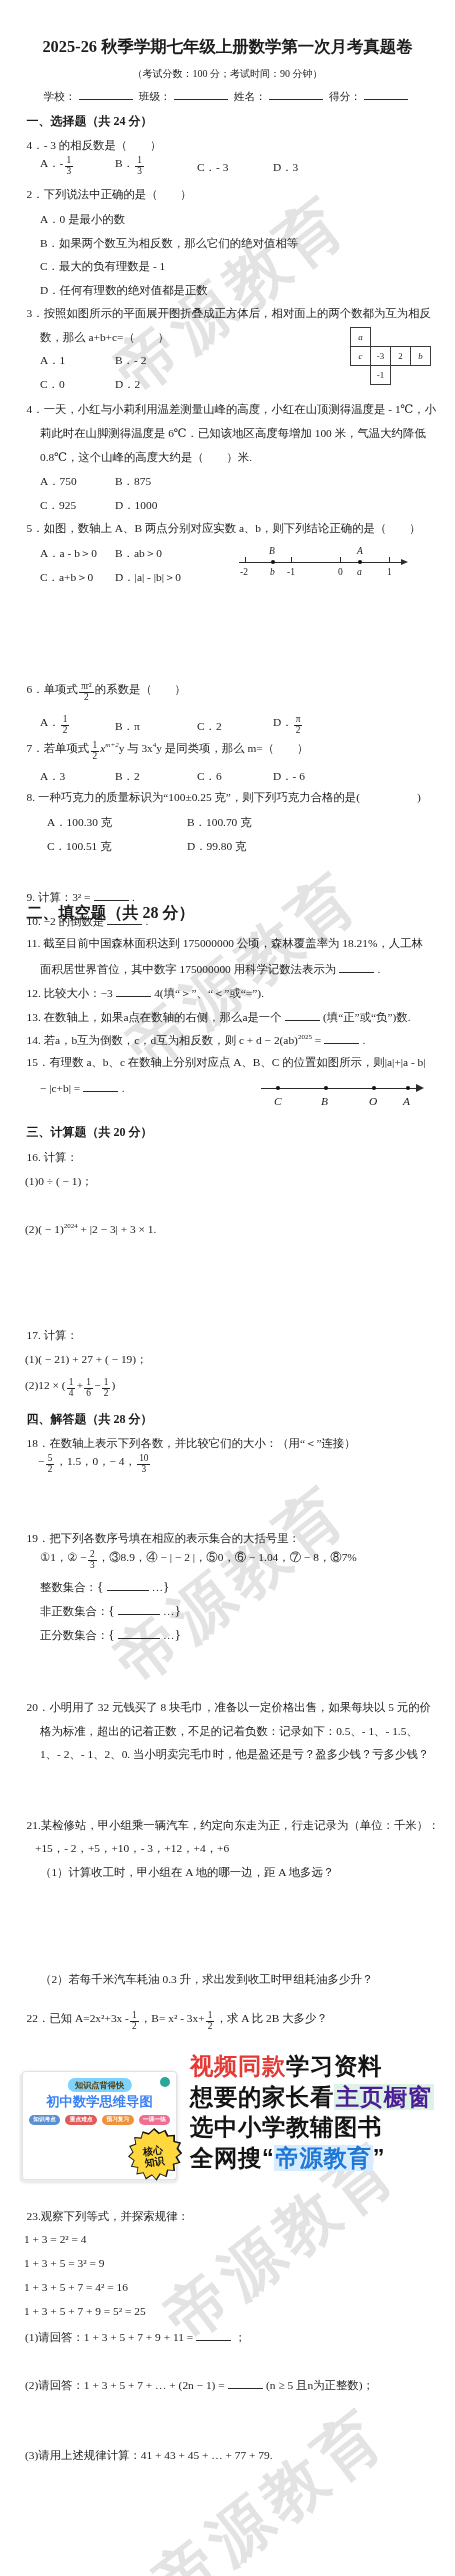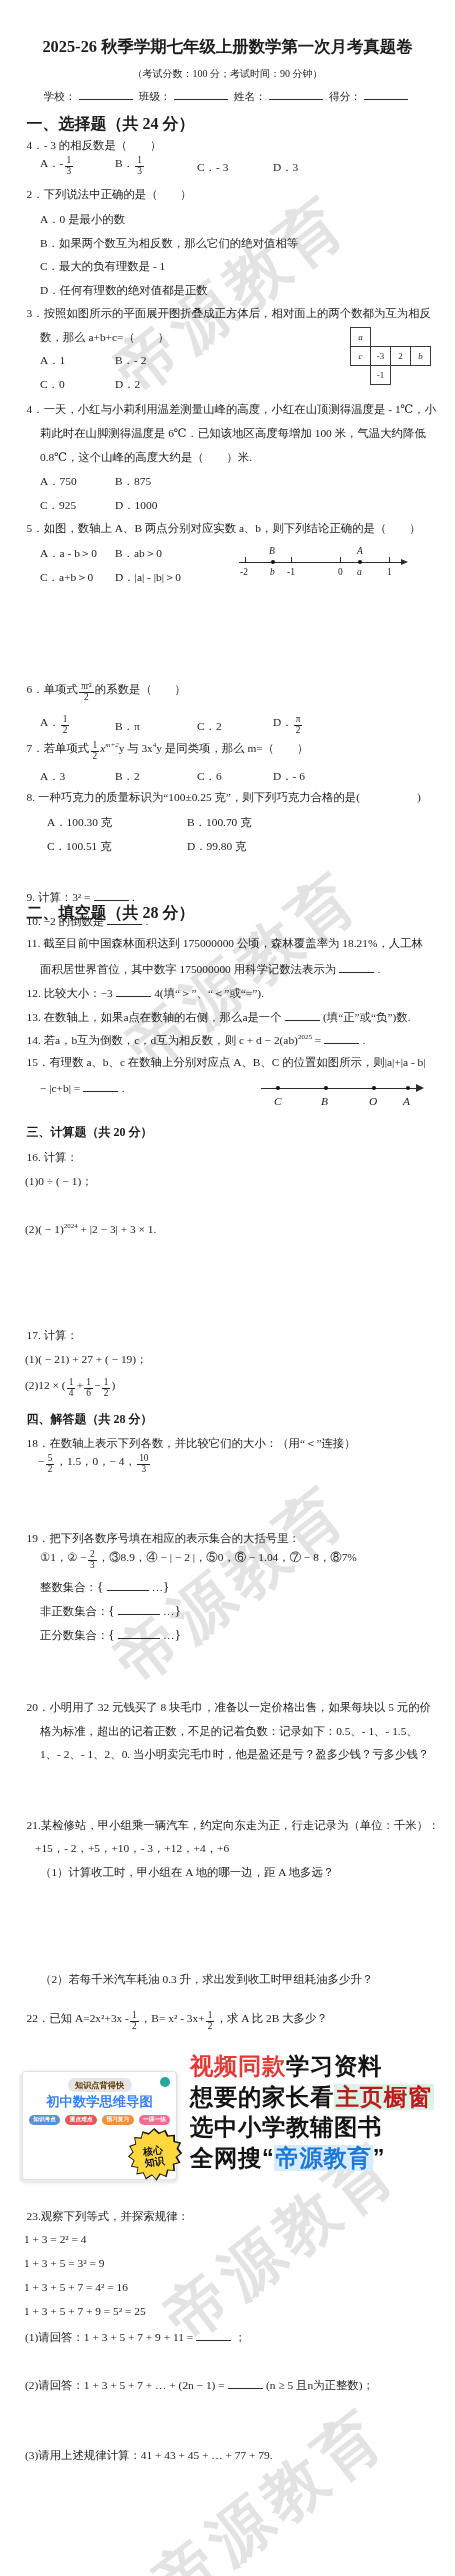--- a/index.html
+++ b/index.html
@@ -22,27 +22,27 @@
         text-align:center;line-height:18.3px;font-size:8.9px;background:#fff;}
   
   .axisline{position:absolute;height:1.3px;background:#2b2b2b;}
   .arrow{position:absolute;width:0;height:0;border-left:7px solid #2b2b2b;border-top:3.8px solid transparent;border-bottom:3.8px solid transparent;}
   .tick{position:absolute;width:0.9px;height:5.7px;background:#2b2b2b;}
   .dot{position:absolute;width:4.4px;height:4.4px;background:#111;border-radius:50%;}
   .axlab{position:absolute;font-size:9.5px;white-space:nowrap;}
   
   .adline{position:absolute;left:190px;font-family:"Liberation Sans",sans-serif;font-weight:900;
           font-size:23.4px;line-height:28px;letter-spacing:0.6px;color:#141414;white-space:nowrap;}
-  .hl-green{color:#b91c1c;background:#dcf3e6;padding:0 1.9px;}
+  .hl-green{color:#4c1d95;background:#dcf3e6;padding:0 1.9px;}
   .hl-blue{color:#1e78d7;background:#d8ecff;padding:0 1.3px;}
   .red{color:#e53935;}
   
   .book{position:absolute;left:22px;top:2071px;width:153px;height:107px;background:#ffffff;
         border:0.6px solid #e2e2e2;border-radius:3.8px;box-shadow:-2.5px 2.5px 0 #ececec,0 1.3px 3.8px rgba(0,0,0,.18);overflow:visible;}
-  .book .badge{position:absolute;left:50%;transform:translateX(-50%);top:6.3px;background:#e5e5e5;color:#5b3a00;
+  .book .badge{position:absolute;left:50%;transform:translateX(-50%);top:6.3px;background:#7dd3fc;color:#5b3a00;
         font-family:"Liberation Sans",sans-serif;font-weight:bold;font-size:8.2px;padding:1.3px 7.6px;border-radius:7px;white-space:nowrap;}
   .book .btitle{position:absolute;left:0;right:0;top:21px;text-align:center;font-family:"Liberation Sans",sans-serif;
         font-weight:900;font-size:13.3px;color:#3b82f6;white-space:nowrap;}
   .pills{position:absolute;left:0;right:0;top:40px;text-align:center;}
   .pill{display:inline-block;font-family:"Liberation Sans",sans-serif;font-size:5.7px;color:#fff;
         border-radius:5px;padding:0.9px 4.4px;margin:0 1.3px;font-weight:bold;}
   .ylw{position:absolute;left:0;right:0;bottom:0;height:51px;background:#fbc431;border-radius:6.3px 16.4px 3.2px 3.2px;}
   .burst{position:absolute;right:-6.3px;bottom:-5px;width:56px;height:56px;background:#151515;
         clip-path:polygon(50% 0%,59% 8%,70% 3%,75% 13%,87% 12%,87% 23%,98% 26%,93% 36%,100% 45%,91% 52%,97% 62%,86% 65%,87% 77%,75% 76%,72% 88%,61% 83%,54% 94%,46% 85%,35% 92%,30% 81%,18% 83%,20% 71%,8% 69%,13% 58%,3% 51%,11% 43%,5% 32%,16% 28%,14% 16%,26% 17%,29% 6%,40% 9%);}
   .burst .inner{position:absolute;inset:0;background:#ffd83d;transform:scale(.93);
@@ -67,21 +67,21 @@
 
 <div class="t c b" style="top:37px;font-size:16.4px;">2025-26 秋季学期七年级上册数学第一次月考真题卷</div>
 <div class="t c" style="top:68px;font-size:10px;">（考试分数：100 分；考试时间：90 分钟）</div>
 <div class="t c" style="top:88px;font-size:10.7px;">
   <span>学校：</span><span class="blank w"></span>
   <span>班级：</span><span class="blank w"></span>
   <span>姓名：</span><span class="blank w"></span>
   <span>得分：</span><span class="blank" style="min-width:44px;"></span>
 </div>
 
-<div class="t b" style="left:26.6px;top:114px;font-size:16px;">一、选择题（共 24 分）</div>
+<div class="t b" style="left:26.6px;top:114px;font-size:12px;">一、选择题（共 24 分）</div>
 
 <div class="t" style="left:26.6px;top:138px;">4．- 3 的相反数是（　　）</div>
 <div class="t" style="left:40px;top:156px;"><span>A．-</span><span class="frac"><span class="fn">1</span><span class="fd">3</span></span></div>
 <div class="t" style="left:115px;top:156px;"><span>B．</span><span class="frac"><span class="fn">1</span><span class="fd">3</span></span></div>
 <div class="t" style="left:197px;top:160px;">C．- 3</div>
 <div class="t" style="left:273px;top:160px;">D．3</div>
 
 <div class="t" style="left:26.6px;top:187px;">2．下列说法中正确的是（　　）</div>
 <div class="t" style="left:40px;top:212px;">A．0 是最小的数</div>
 <div class="t" style="left:40px;top:236px;">B．如果两个数互为相反数，那么它们的绝对值相等</div>

